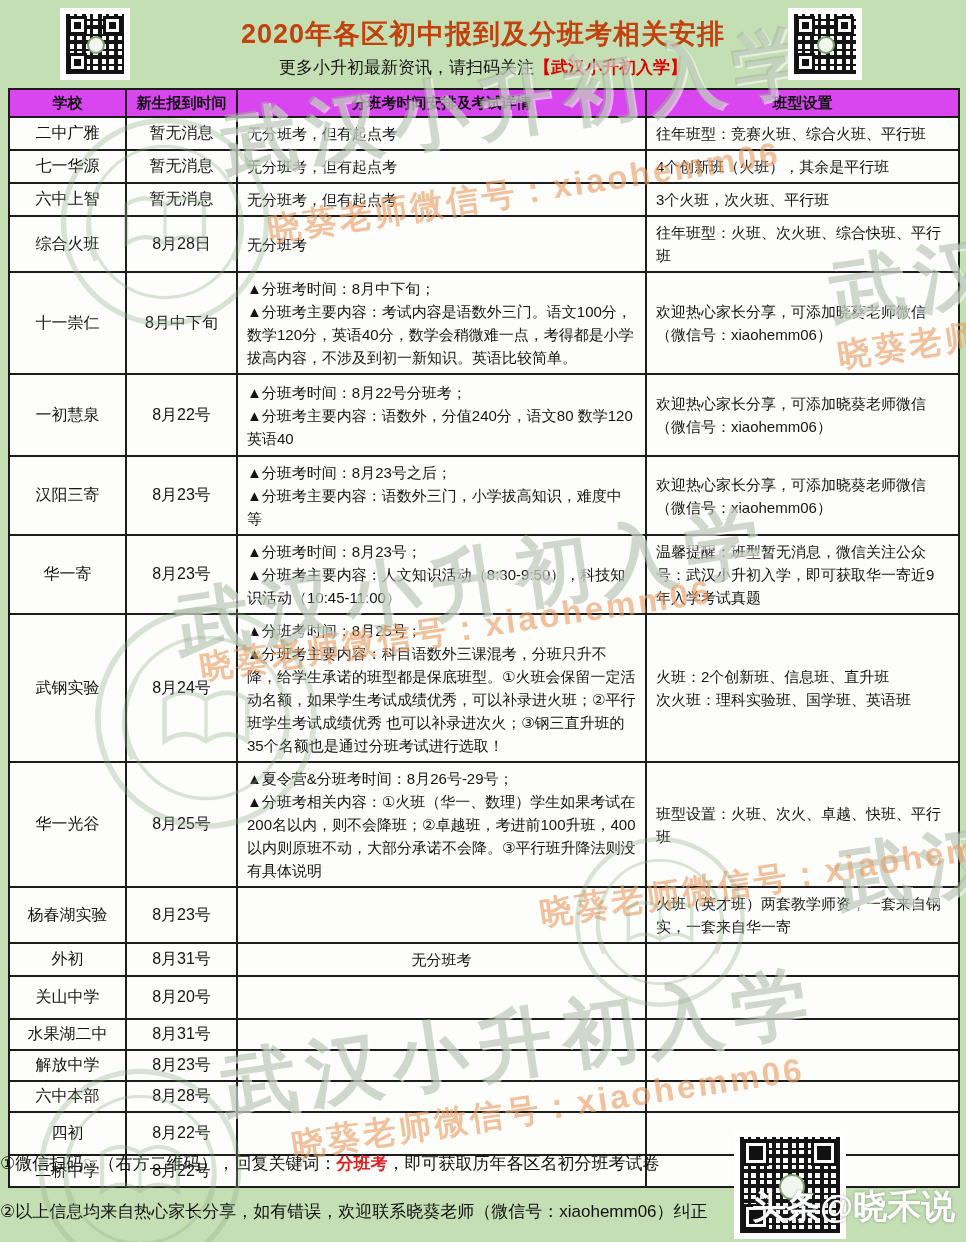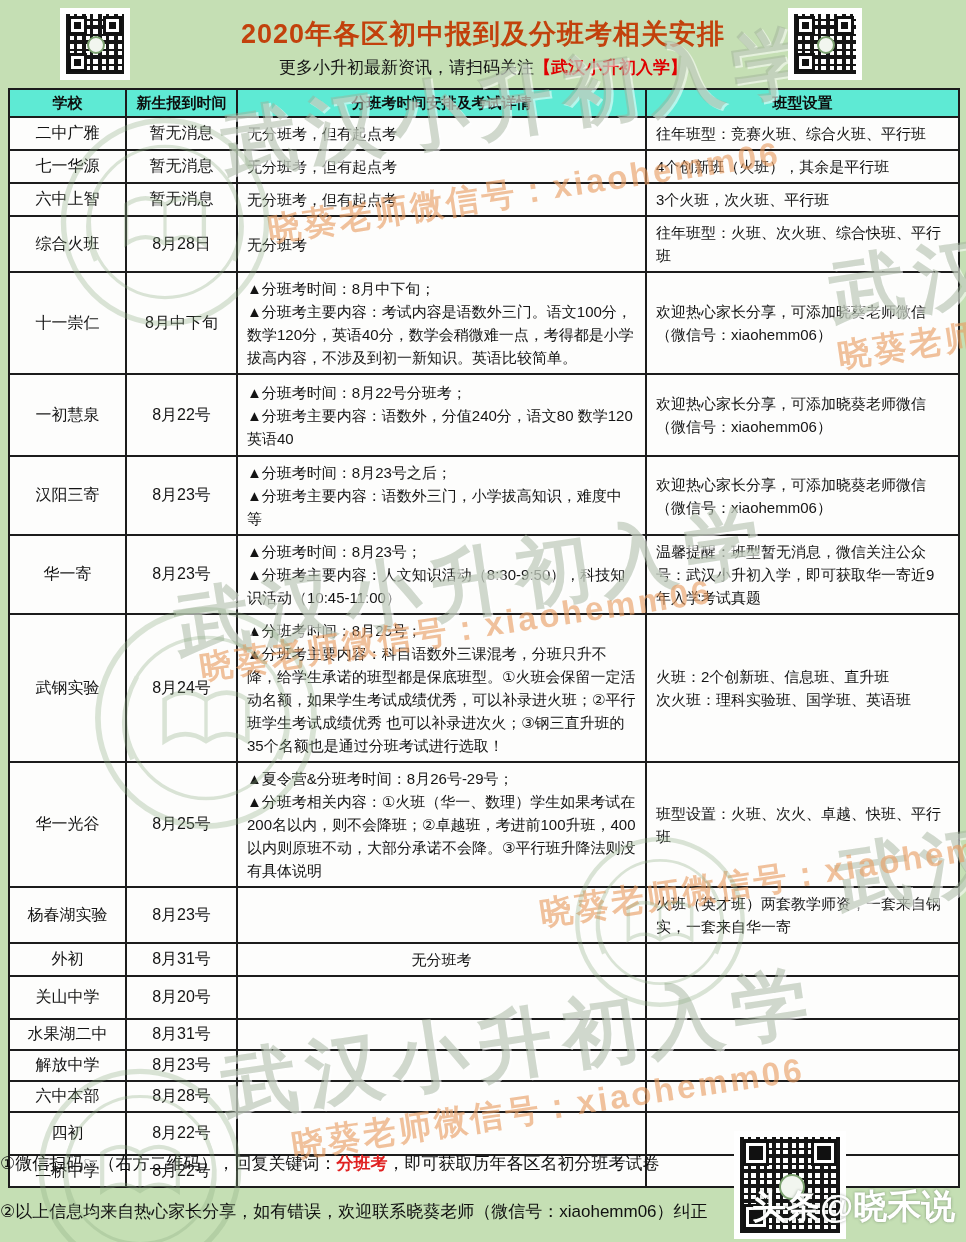--- a/index.html
+++ b/index.html
@@ -37,21 +37,21 @@
   
   table.sched {
     position:absolute; left:8px; top:88px; width:950px;
     border-collapse:collapse; table-layout:fixed; z-index:1;
   }
   .sched th,.sched td {
     border:2px solid #1c1c1c; box-sizing:border-box;
     vertical-align:middle; background:#fdfdfc; overflow:hidden;
   }
   .sched th {
-    background:#5eead4; font-size:15px; font-weight:bold;
+    background:#d946ef; font-size:15px; font-weight:bold;
     text-align:center; color:#0d0d0d;
   }
   .c-school,.c-date { text-align:center; font-size:16px; padding:0 4px; color:#141414; }
   .c-exam,.c-classes {
     font-size:15px; line-height:23px; padding:4px 9px;
     white-space:pre-line; color:#141414; text-align:left;
   }
   .c-exam.center { text-align:center; white-space:normal; }
   
   .note { position:absolute; left:0; font-size:17px; color:#101010; z-index:2; }

